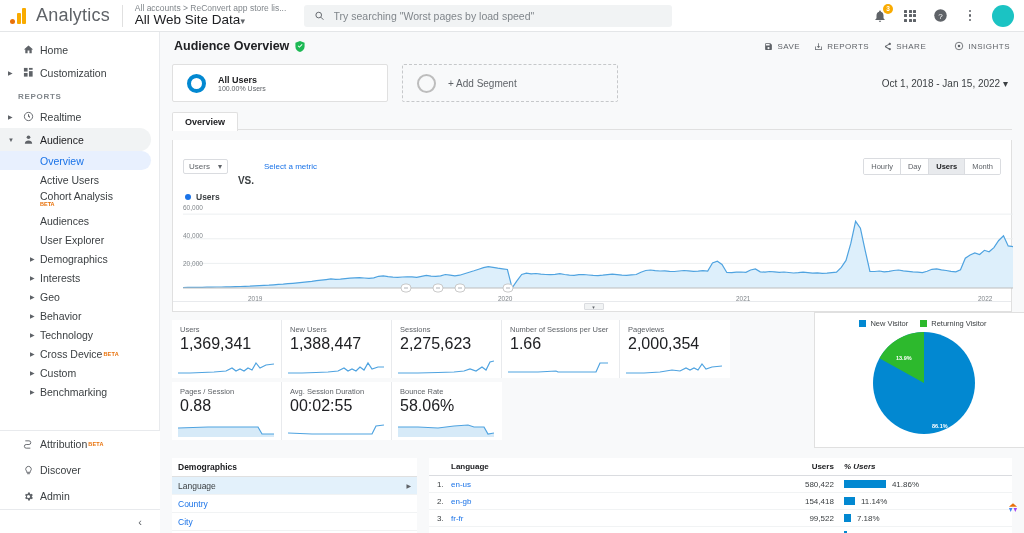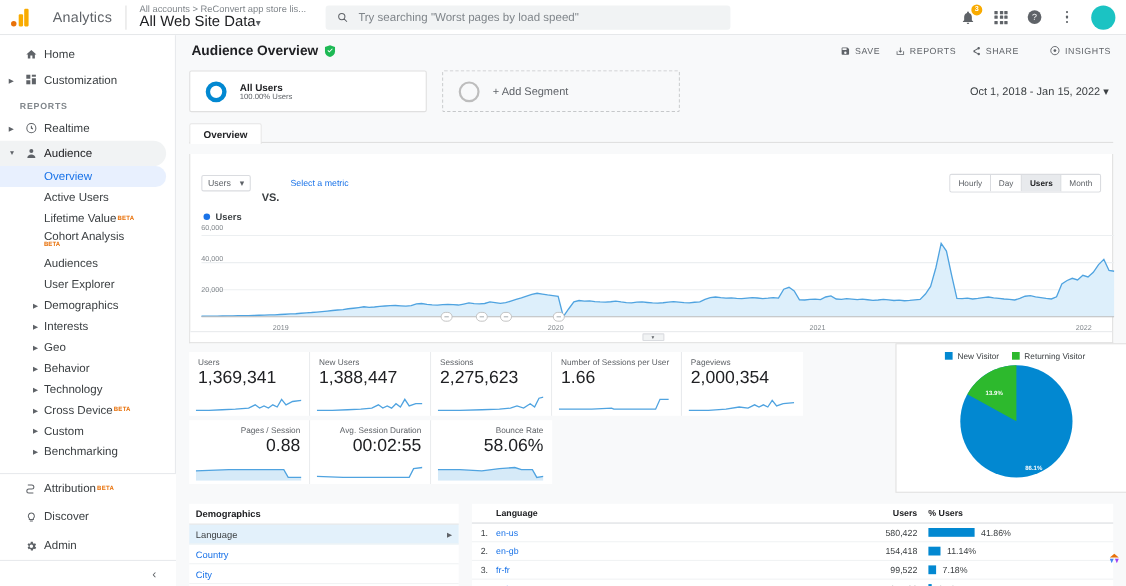--- a/index.html
+++ b/index.html
@@ -15,21 +15,21 @@
     height: 32px; width: 1024px;
     display: flex; align-items: center;
     border-bottom: 1px solid #e4e6e8;
     background: #fff; position: relative;
   }
   .ga-logo { display: flex; align-items: flex-end; gap: 1.5px; margin-left: 10px; height: 16px; }
   .ga-logo i { display: block; width: 4px; background: #f9ab00; border-radius: 1px; }
   .ga-logo i:nth-child(1) { height: 6px; background: #e8710a; border-radius: 50%; width:5px; height:5px;}
   .ga-logo i:nth-child(2) { height: 11px; }
   .ga-logo i:nth-child(3) { height: 16px; }
-  .brand { font-size: 13px; color: #5f6368; margin-left: 22px; letter-spacing: .2px; }
+  .brand { font-size: 18px; color: #5f6368; margin-left: 10px; letter-spacing: .2px; }
   .divider-v { width:1px; height:22px; background:#e0e0e0; margin:0 12px; }
   .acct { line-height: 1.05; }
   .acct .crumb { font-size: 8.5px; color: #80868b; white-space: nowrap; }
   .acct .prop { font-size: 13.5px; color: #202124; font-weight: 500; white-space: nowrap; }
   .acct .prop .caret { font-size: 9px; color:#5f6368; }
 
   .searchbox {
     margin-left: 18px; width: 368px; height: 22px;
     background: #f1f3f4; border-radius: 3px;
     display: flex; align-items: center; padding: 0 10px; gap: 8px;
@@ -195,21 +195,21 @@
   .demo-row.sel { background:#e3f1fb; color:#3c4043; }
   .demo-row .chev { margin-left:auto; font-size:6px; color:#5f6368;}
 
   .lang-box { flex: 1; background:#fff; }
   .lang-head {
     display:flex; font-size:8px; font-weight:700; color:#202124;
     padding: 4px 8px 4px 8px; border-bottom:1px solid #dadce0;
   }
   .lang-head .c1 { width: 40%; padding-left:14px;}
   .lang-head .c2 { width: 30%; text-align:right; }
-  .lang-head .c3 { width: 30%; padding-left: 10px; }
+  .lang-head .c3 { width: 30%; padding-left: 10px; font-style: italic; }
   .lang-row { display:flex; align-items:center; font-size:8px; padding: 3.5px 8px; border-bottom:1px solid #f1f3f4;}
   .lang-row .n { width: 14px; color:#3c4043;}
   .lang-row .nm { width: calc(40% - 14px); color:#1a73e8; cursor:pointer;}
   .lang-row .us { width: 30%; text-align:right; color:#3c4043;}
   .lang-row .pc { width: 30%; padding-left:10px; display:flex; align-items:center; gap:6px;}
   .pbar { height: 8px; background:#0288d1; }
   .pct { color:#3c4043; }
 
   .fab { position:absolute; right: 4px; bottom: 18px; width:14px;height:14px;}
 </style>
@@ -318,24 +318,20 @@
         </svg>
     </span>
     <span class="label">Audience</span>
   </div>
 
   <div class="sub-item selected">
     <span>Overview</span>
   </div>
   <div class="sub-item">
     <span>Active Users</span>
-  </div>
-  <div class="sub-item">
-    <span>Lifetime Value</span>
-      <span class="beta">BETA</span>
   </div>
   <div class="sub-item" style="height:22px;align-items:flex-start;padding-top:1px;">
     <span>Cohort Analysis</span>
     <span class="beta-below">BETA</span>
   </div>
   <div class="sub-item">
     <span>Audiences</span>
   </div>
   <div class="sub-item">
     <span>User Explorer</span>
@@ -564,21 +560,21 @@
               </svg>
           </div>
           <div class="card" style="border-right:none;">
             <div class="cl">Pageviews</div>
             <div class="cv">2,000,354</div>
             <svg class="spark" width="96" height="16" viewBox="0 0 96 16">
                 <polyline fill="none" stroke="#4fa3e0" stroke-width="1.2" points="0,14 18,14 34,13 46,11 54,12 60,9 64,11 68,9 72,11 76,5 80,10 86,8 96,7"></polyline>
               </svg>
           </div>
         </div>
-        <div class="cards" style="margin-top:4px;text-align:right;">
+        <div class="cards" style="margin-top:4px;">
           <div class="card">
             <div class="cl">Pages / Session</div>
             <div class="cv">0.88</div>
             <svg class="spark" width="96" height="16" viewBox="0 0 96 16">
                 <polygon fill="#d6eaf8" points="0,7 30,6 60,6 80,6 84,13 96,13 96,16 0,16"></polygon>
                 <polyline fill="none" stroke="#4fa3e0" stroke-width="1.2" points="0,7 30,6 60,6 80,6 84,13 96,13"></polyline>
               </svg>
           </div>
           <div class="card">
             <div class="cl">Avg. Session Duration</div>

